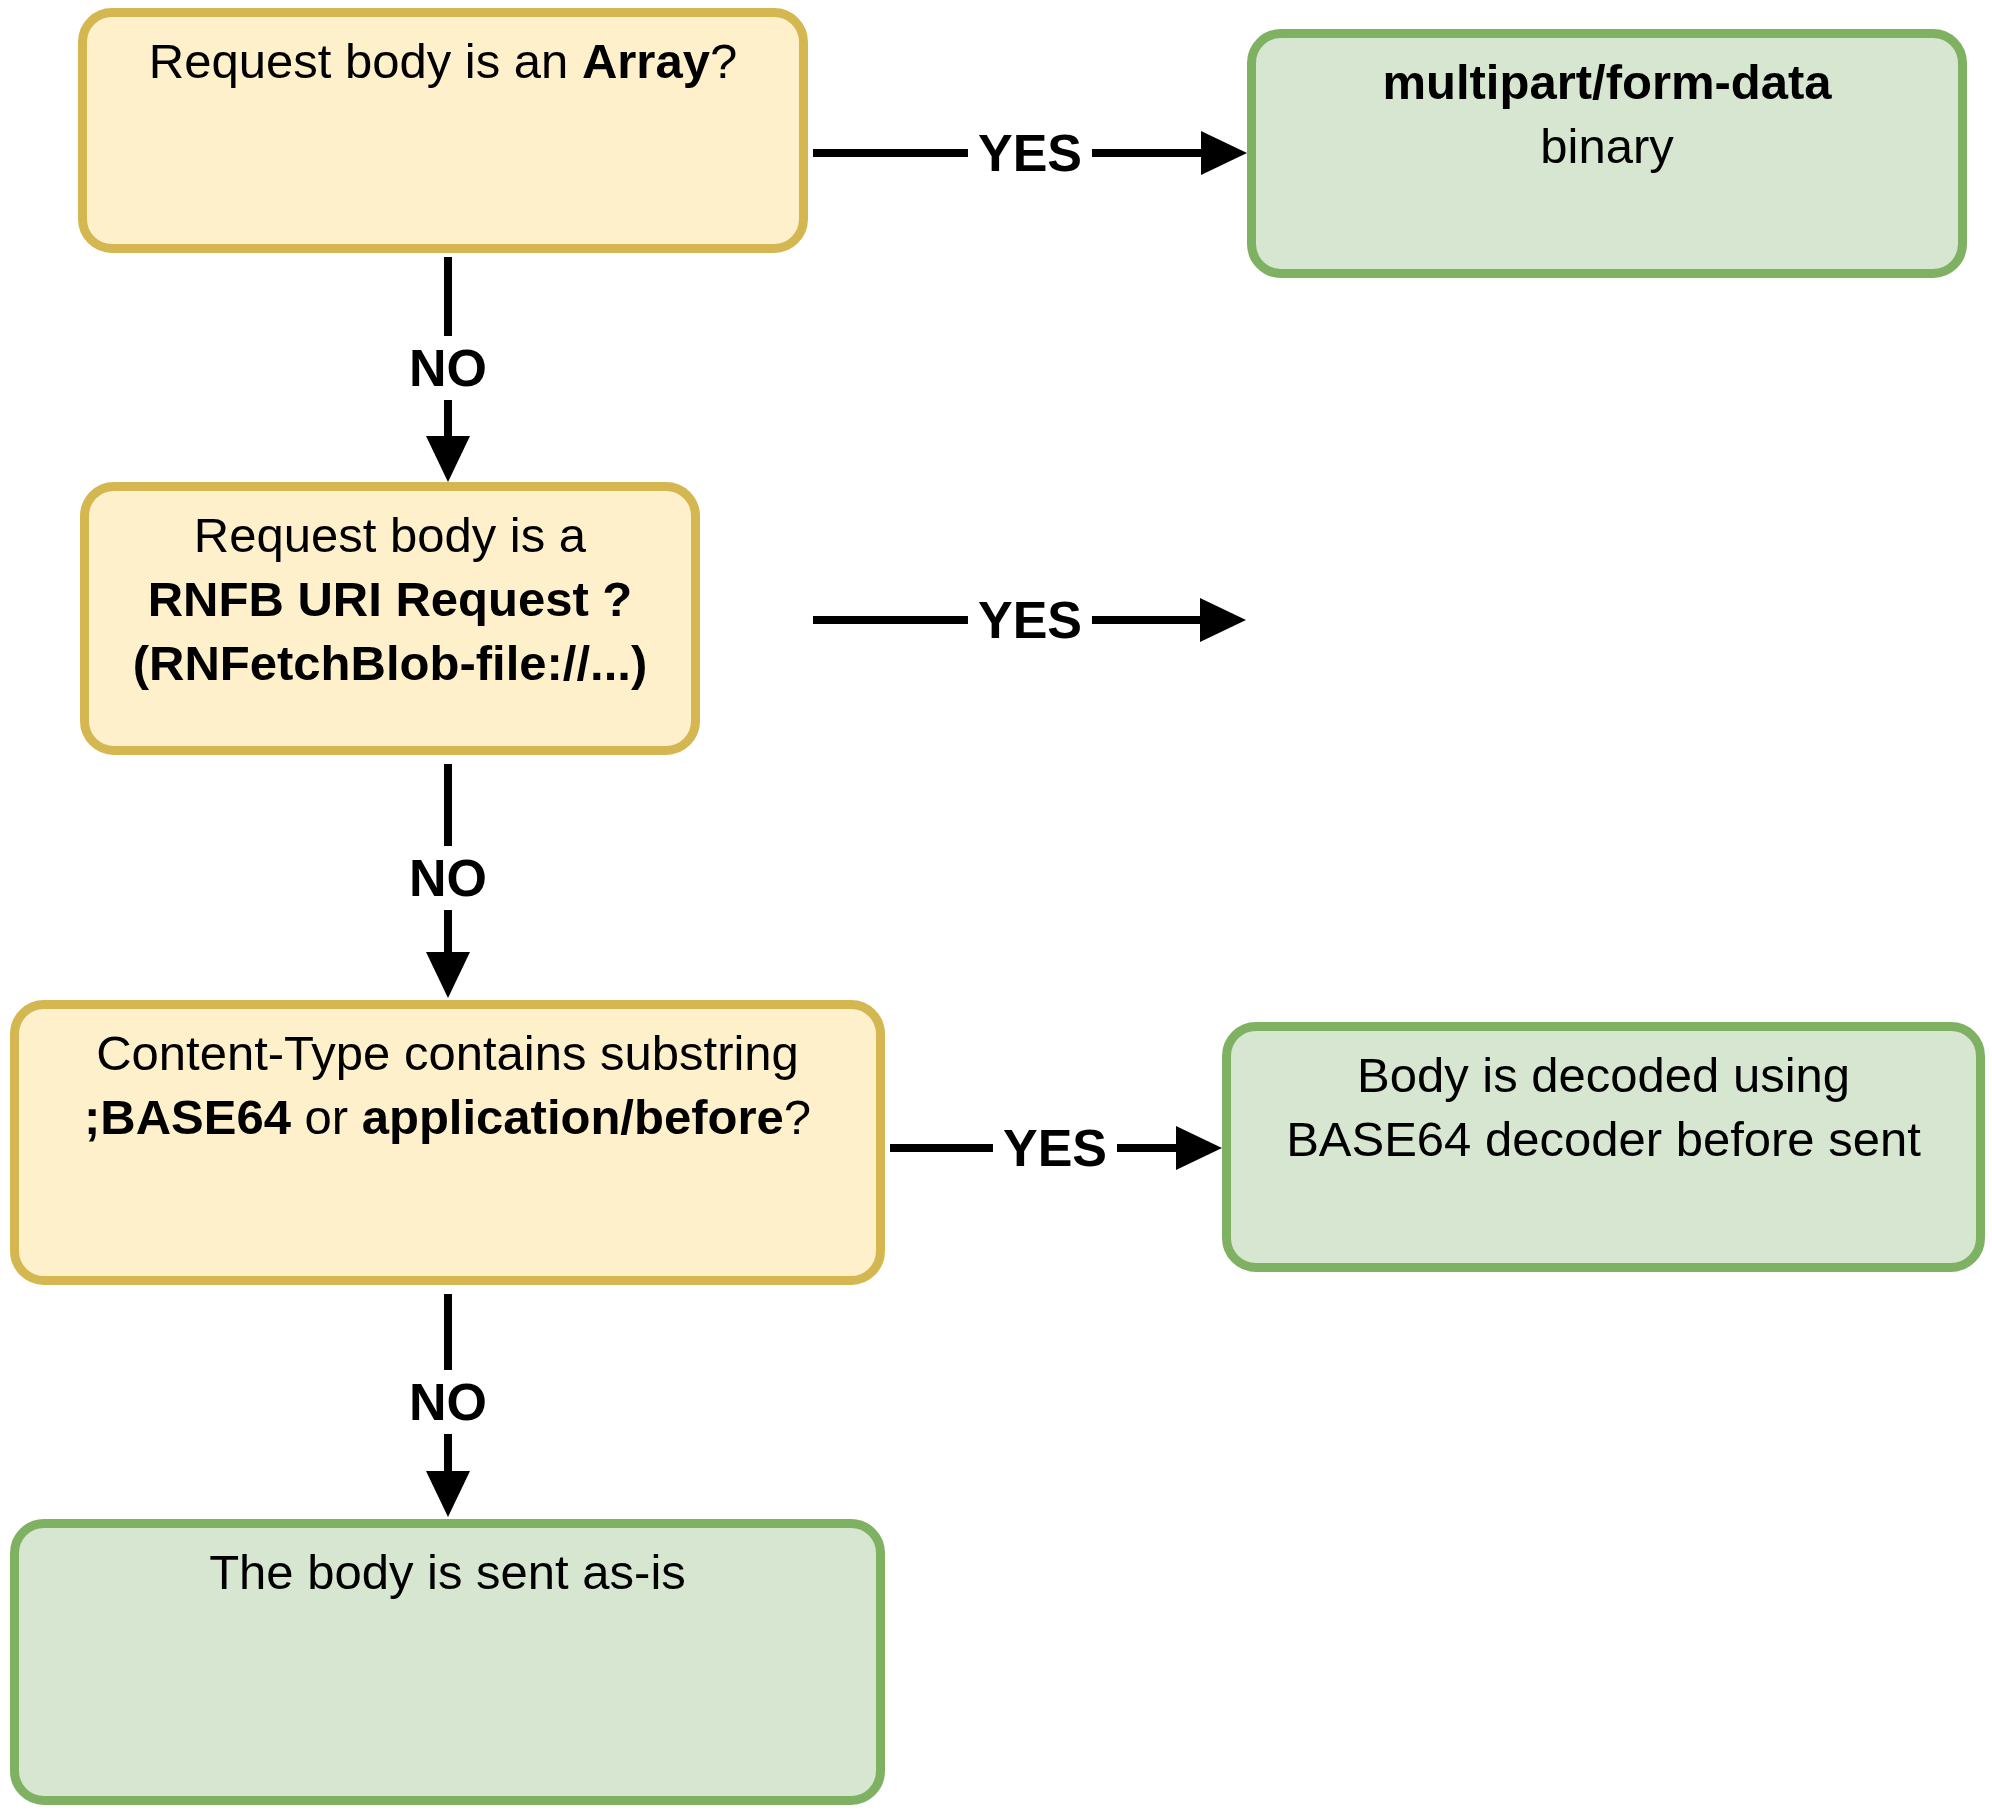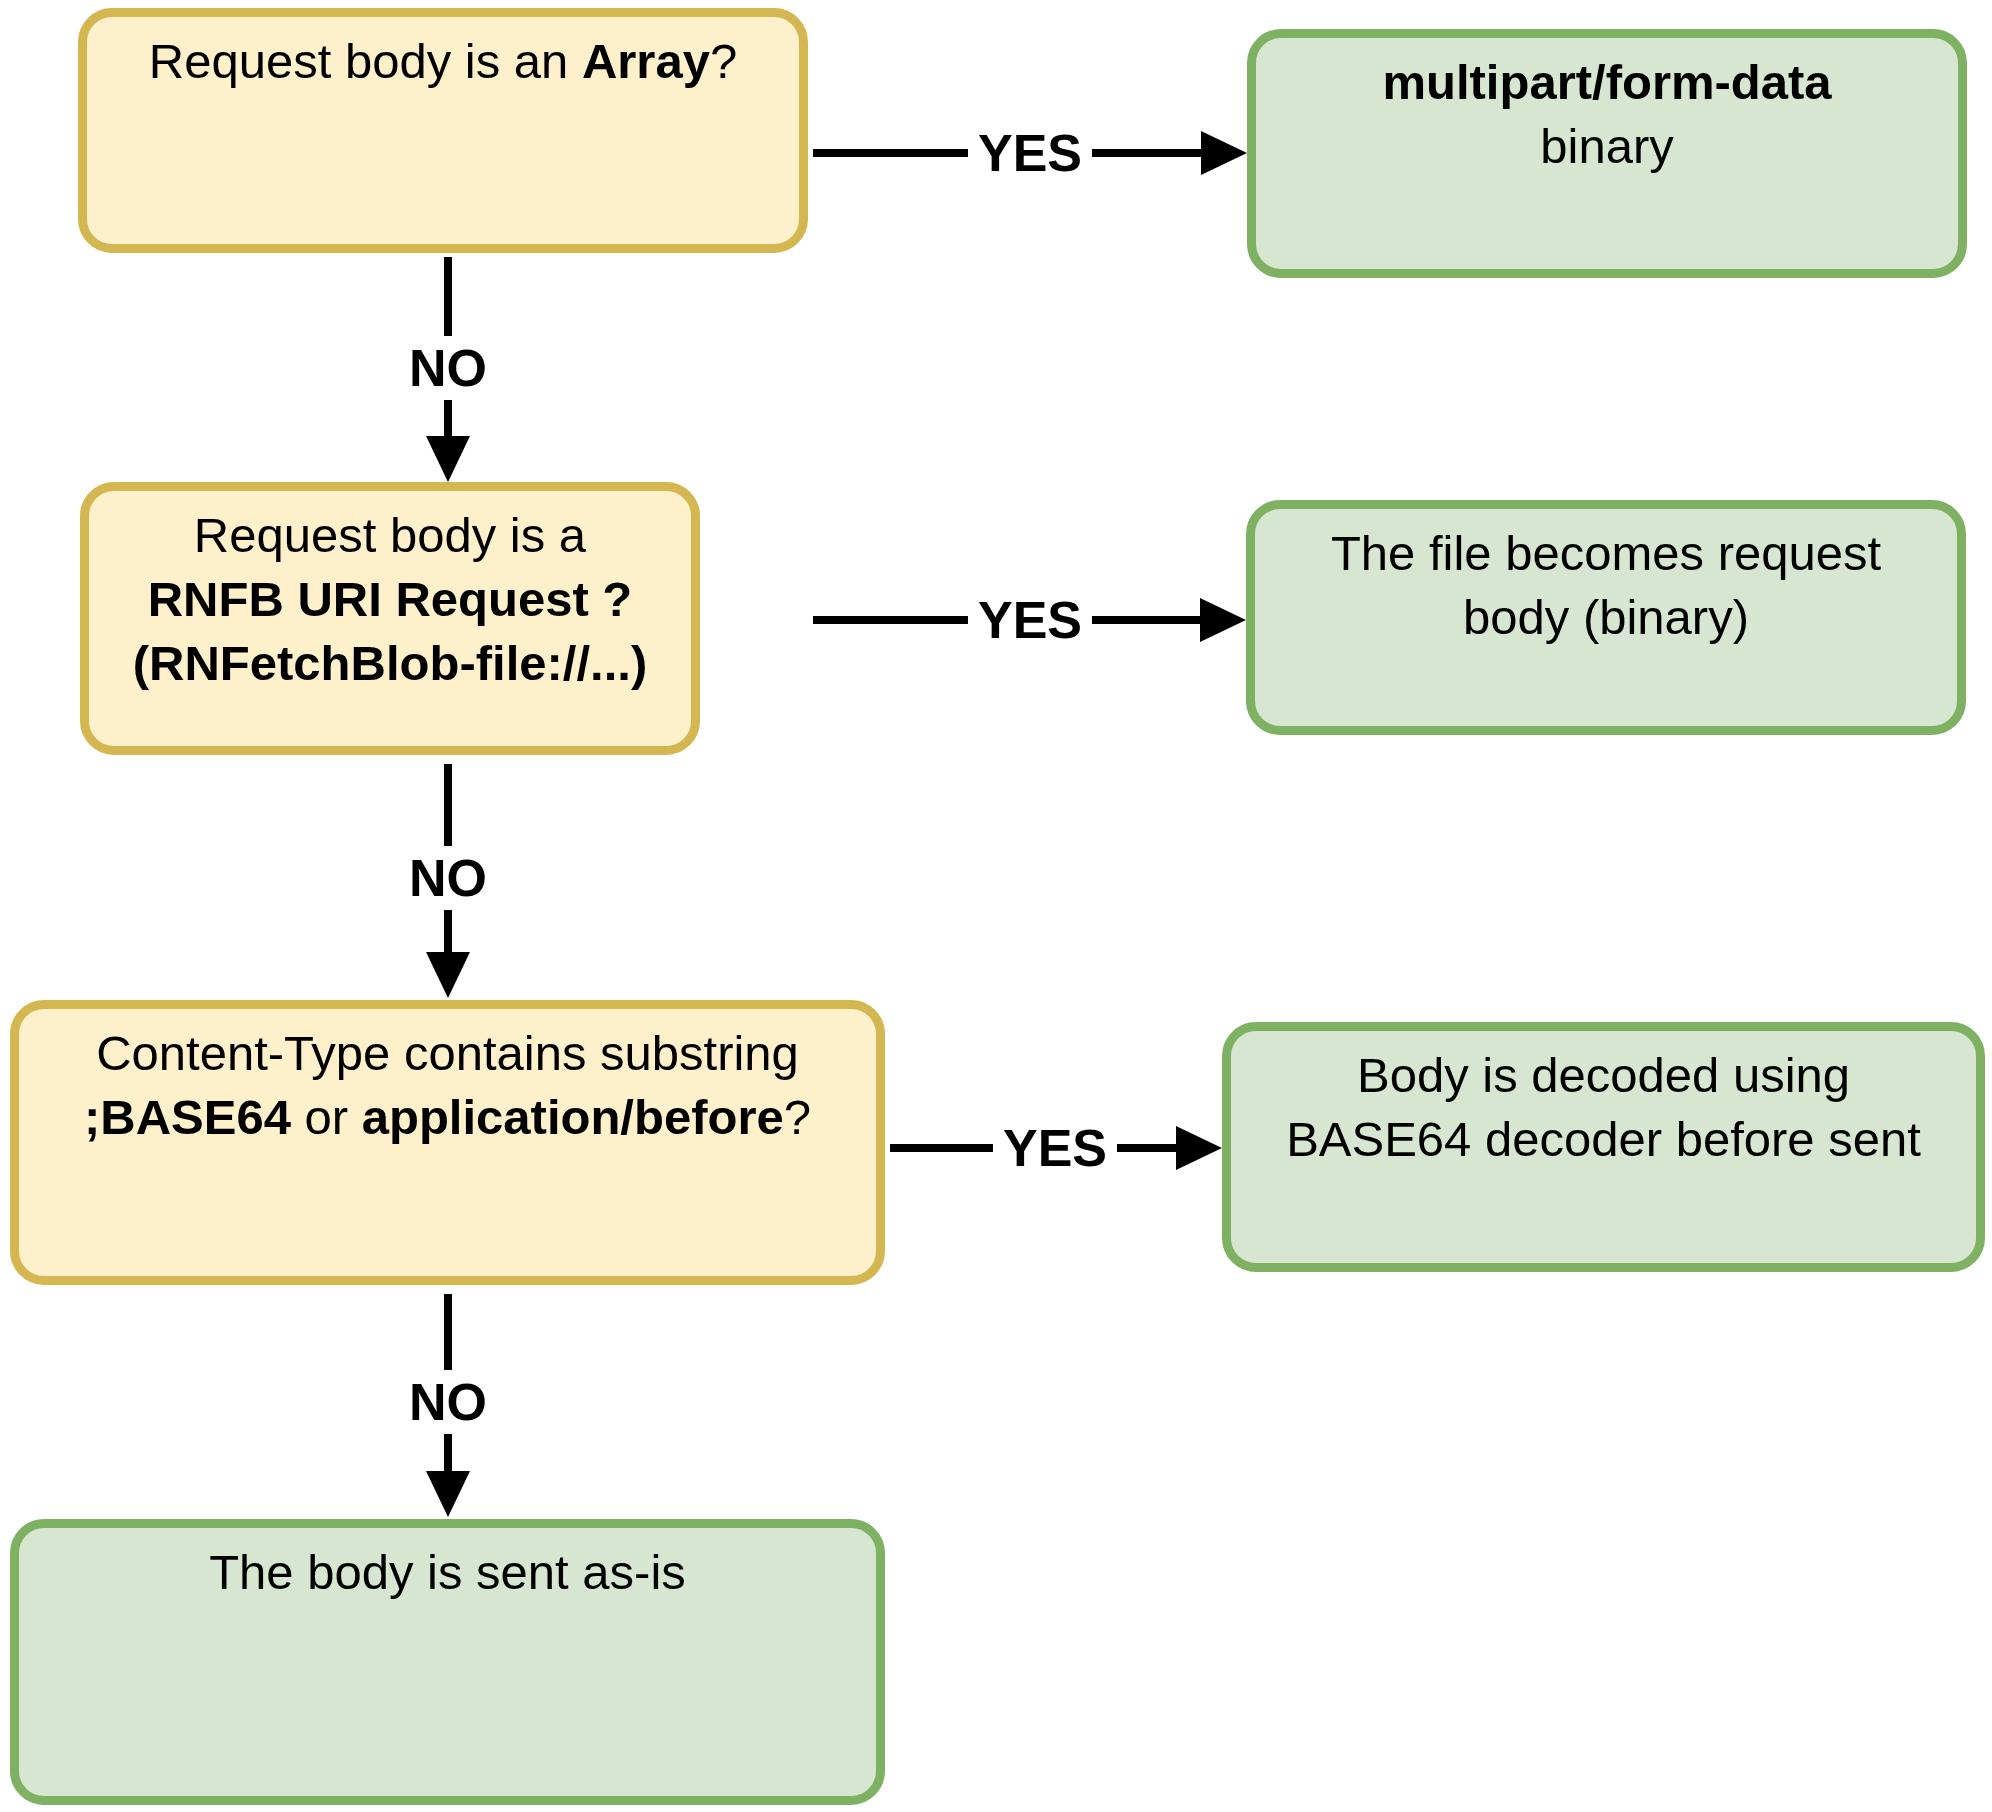--- a/index.html
+++ b/index.html
@@ -96,26 +96,20 @@
   </div>
 
   <div class="node decision" style="left:80px; top:482px; width:620px; height:273px;">
     <div>
       <div><span>Request body is a</span></div>
       <div><span class="b">RNFB URI Request ?</span></div>
       <div><span class="b">(RNFetchBlob-file://...)</span></div>
     </div>
   </div>
 
-  <div class="node result" style="left:1246px; top:500px; width:720px; height:235px;">
-    <div>
-      <div><span>The file becomes request</span></div>
-      <div><span>body (binary)</span></div>
-    </div>
-  </div>
 
   <div class="connector">
     <div class="h-line" style="left:813px; top:616px; width:390px;"></div>
     <div class="arrow-right" style="left:1200px; top:598px;"></div>
     <span class="edge-label" style="left:1030px; top:620px;">YES</span>
   </div>
 
   <div class="connector">
     <div class="v-line" style="left:444px; top:764px; height:190px;"></div>
     <div class="arrow-down" style="left:426px; top:952px;"></div>

